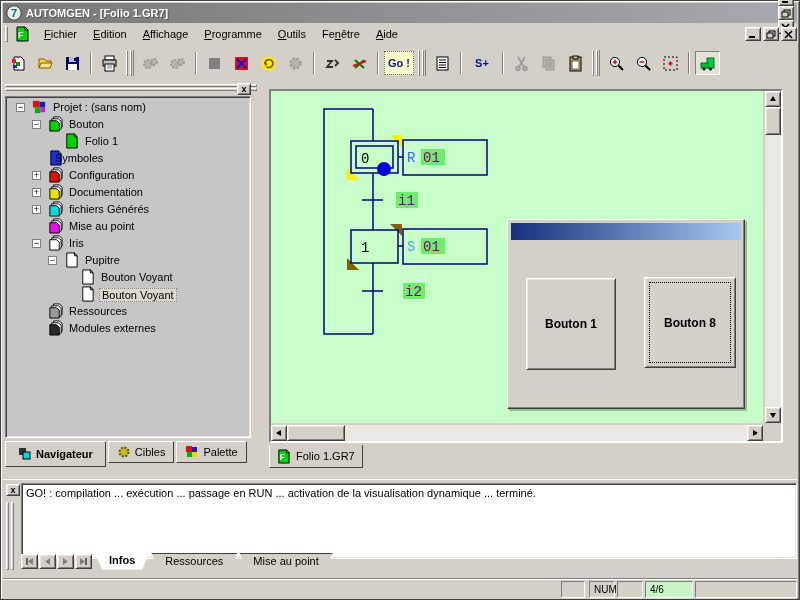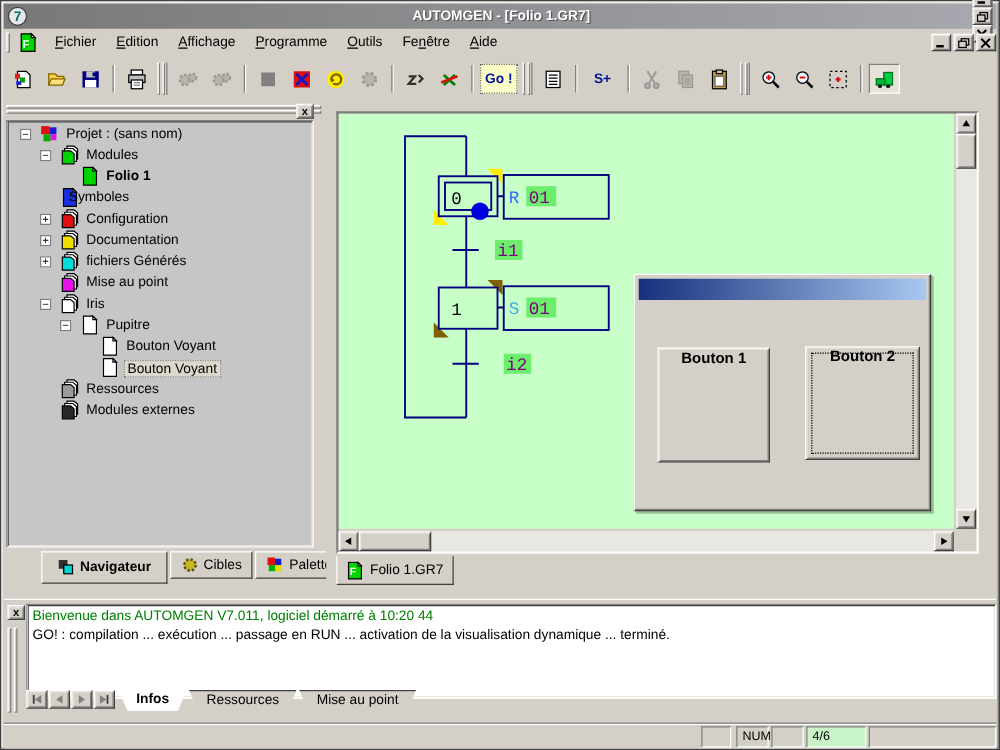--- a/index.html
+++ b/index.html
@@ -8,21 +8,21 @@
   #root { position:relative; width:800px; height:600px; background:#d4d0c8;
           border:1px solid #404040; box-shadow: inset 1px 1px 0 #fff, inset -1px -1px 0 #808080; }
   .raised { border:1px solid; border-color:#fff #404040 #404040 #fff; background:#d4d0c8;
             box-shadow: inset 1px 1px 0 #e8e4dc, inset -1px -1px 0 #808080; }
   .sunken { border:1px solid; border-color:#808080 #fff #fff #808080;
             box-shadow: inset 1px 1px 0 #404040, inset -1px -1px 0 #e8e4dc; }
   
   #titlebar { position:absolute; left:2px; top:2px; right:2px; height:20px;
     background:linear-gradient(to right,#787878,#a8a8b0); display:flex; align-items:center; padding:0 3px; }
   #titlebar .title { color:#fff; font-weight:bold; font-size:11px; margin-left:4px; flex:1;
-    text-shadow:1px 1px 0 #555; white-space:nowrap;text-align:center; }
+    text-shadow:1px 1px 0 #555; white-space:nowrap; }
   .winbtn { width:16px; height:14px; margin-left:2px; display:flex; align-items:center; justify-content:center; }
   .winbtn svg { width:10px; height:9px; }
   .appicon { width:16px; height:16px; }
   
   #menubar { position:absolute; left:2px; top:23px; right:2px; height:20px; display:flex; align-items:center; }
   .gripv { width:3px; height:16px; margin:0 2px; border:1px solid; border-color:#fff #808080 #808080 #fff; }
   #menubar .docicon { width:16px; height:16px; margin:0 6px 0 4px; }
   .menu-item { padding:2px 8px; cursor:default; }
   .menu-item u { text-underline-offset:1px; }
   #mdi-controls { margin-left:auto; display:flex; }
@@ -51,21 +51,21 @@
   .expander { position:absolute; width:9px; height:9px; background:#fff; border:1px solid #808080;
     font-size:9px; line-height:7px; text-align:center; top:4px; }
   .tree-icon { position:absolute; width:17px; height:16px; top:0px; }
   .tree-icon svg { width:17px; height:16px; }
   .tree-label { position:absolute; top:2px; padding:0 2px; }
   .tree-label.selected { background:#dcd8cc; border:1px dotted #888; }
   #nav-tabs { position:absolute; left:2px; top:358px; height:28px; display:flex; align-items:flex-start; }
   .nav-tab { border:1px solid; border-color:#fff #404040 #404040 #fff; background:#d4d0c8;
     display:flex; align-items:center; padding:2px 8px; height:22px; margin-right:2px; }
   .nav-tab svg { width:14px; height:14px; margin-right:4px; }
-  .nav-tab.active { font-weight:bold; height:26px; padding:2px 12px;margin-left:28px; }
+  .nav-tab.active { font-weight:bold; height:26px; padding:2px 12px; }
   
   #editor { position:absolute; left:260px; top:82px; right:2px; height:396px; background:#d4d0c8; }
   #canvas-frame { position:absolute; left:8px; top:6px; width:514px; height:354px;
     border:2px solid; border-color:#808080 #fff #fff #808080; background:#d4d0c8; }
   #canvas { position:absolute; left:0; top:0; width:492px; height:332px; background:#c8ffc8; overflow:hidden; }
   .scroll-track { position:absolute; background:#e9e7e2; }
   .scroll-btn { position:absolute; width:16px; height:16px; display:flex; align-items:center; justify-content:center; }
   .scroll-btn svg { width:8px; height:8px; }
   .scroll-thumb { position:absolute; }
   #folio-tab { position:absolute; left:8px; top:362px; height:23px; width:94px;
@@ -74,31 +74,31 @@
   #folio-tab svg { width:15px; height:15px; margin-right:5px; }
   
   .gtext { font-family:"Liberation Mono", monospace; font-size:14px; }
   
   #pupitre { position:absolute; left:236px; top:128px; width:238px; height:190px; background:#d4d0c8;
     border:1px solid; border-color:#fff #404040 #404040 #fff; box-shadow:inset -1px -1px 0 #808080, 2px 2px 0 rgba(0,0,0,.25); }
   #pupitre .ptitle { position:absolute; left:3px; top:3px; right:3px; height:17px;
     background:linear-gradient(to right,#16307c,#a8c8f0); }
   .pbtn { position:absolute; background:#d4d0c8; border:1px solid; border-color:#fff #404040 #404040 #fff;
     box-shadow: inset 1px 1px 0 #e8e4dc, inset -1px -1px 0 #808080;
-    display:flex; align-items:flex-start; justify-content:center; font-weight:bold; font-size:12px; }
+    display:flex; align-items:center; justify-content:center; font-weight:bold; font-size:12px; }
   .pbtn .focusring { position:absolute; inset:4px; border:1px dotted #000; }
   
   #output { position:absolute; left:2px; top:478px; right:2px; height:98px; background:#d4d0c8;
     border-top:1px solid #fff; }
   #output .closebox { left:3px; top:4px; }
   .gripcol { position:absolute; width:3px; top:22px; height:68px; border:1px solid; border-color:#fff #808080 #808080 #fff; }
   #messages { position:absolute; left:18px; top:3px; width:776px; height:76px; background:#fff; overflow:hidden;
     padding:2px 4px; }
   #messages div { line-height:15px; white-space:nowrap; }
-  #out-tabrow { position:absolute; left:18px; top:72px; right:0; height:18px; display:flex; align-items:flex-start; }
+  #out-tabrow { position:absolute; left:18px; top:72px; right:0; height:18px; display:flex; align-items:center; }
   .out-nav { width:17px; height:15px; margin-right:1px; display:flex; align-items:center; justify-content:center; }
   .out-nav svg { width:9px; height:9px; }
   .out-tab { height:17px; padding:1px 14px; margin-left:2px; background:#d4d0c8; position:relative;
     clip-path:polygon(0 0,100% 0,calc(100% - 7px) 100%,7px 100%); border-top:1px solid #404040; }
   .out-tab.active { background:#fff; font-weight:bold; border-top:0; }
   #out-tabrow .tabline { position:absolute; left:0; right:0; top:0; border-top:1px solid #404040; z-index:-1; }
   
   #statusbar { position:absolute; left:2px; top:577px; right:2px; height:21px; background:#d4d0c8;
     border-top:1px solid #808080; box-shadow:inset 0 1px 0 #fff; }
   .status-cell { position:absolute; top:2px; height:17px; border:1px solid; border-color:#808080 #fff #fff #808080;
@@ -343,23 +343,23 @@
             </svg></span>
           <span class="tree-label" style="left: 45px;">Projet : (sans nom)</span>
         </div>
         <div class="tree-row" style="top: 19px; left: 0px; right: 0px;">
           <span class="expander" style="left: 26px;">−</span>
           <span class="tree-icon" style="left: 41px;"><svg viewBox="0 0 18 17">
               <path d="M7 1 h6 l3 2.5 v8.5 h-9 z" fill="#fff" stroke="#000"></path>
               <path d="M5 3 h7 l3 2.5 v8.5 h-10 z" fill="#fff" stroke="#000"></path>
               <path d="M3 5 h7 l3 2.5 v8.5 h-10 z" fill="#00d400" stroke="#000"></path>
             </svg></span>
-          <span class="tree-label" style="left: 61px;">Modules</span>
-        </div>
-        <div class="tree-row" style="top: 36px; left: 0px; right: 0px; font-weight: bold;">
+          <span class="tree-label" style="left: 61px;">Bouton</span>
+        </div>
+        <div class="tree-row" style="top: 36px; left: 0px; right: 0px;">
           <span class="tree-icon" style="left: 57px;"><svg viewBox="0 0 18 17">
               <path d="M4 1 h8 l3 3 v12 h-11 z" fill="#00d400" stroke="#000"></path>
               <path d="M12 1 l3 3 h-3 z" fill="#fff" stroke="#000"></path>
             </svg></span>
           <span class="tree-label" style="left: 77px;">Folio 1</span>
         </div>
         <div class="tree-row" style="top: 53px; left: 0px; right: 0px;">
           <span class="tree-icon" style="left: 41px;"><svg viewBox="0 0 18 17">
               <path d="M4 1 h8 l3 3 v12 h-11 z" fill="#1830e0" stroke="#000"></path>
               <path d="M12 1 l3 3 h-3 z" fill="#fff" stroke="#000"></path>
@@ -516,21 +516,21 @@
         </svg>
 
         
         <div id="pupitre">
           <div class="ptitle"></div>
           <div class="pbtn" style="left:18px; top:58px; width:90px; height:92px;">
             <span>Bouton 1</span>
           </div>
           <div class="pbtn" style="left:136px; top:57px; width:92px; height:91px;">
             <span class="focusring"></span>
-            <span>Bouton 2</span>
+            <span>Bouton 8</span>
           </div>
         </div>
       </div>
 
       <div class="scroll-track" style="left:494px; top:0; width:16px; height:332px;">
         <div class="scroll-btn raised" style="top:0;">
             <svg viewBox="0 0 8 8">
               <path d="M4 1 L7 6 H1 z" fill="#000"></path>
             </svg>
           </div>
@@ -566,21 +566,20 @@
         </svg>
       <span>Folio 1.GR7</span>
     </div>
   </div>
 
   <div id="output">
     <div class="closebox raised">x</div>
     <div class="gripcol" style="left:3px;"></div>
     <div class="gripcol" style="left:8px;"></div>
     <div id="messages" class="sunken">
-        <div style="color: rgb(0, 128, 0);">Bienvenue dans AUTOMGEN V7.011, logiciel démarré à 10:20 44</div>
         <div style="color: rgb(0, 0, 0);">GO! : compilation ... exécution ... passage en RUN ... activation de la visualisation dynamique ... terminé.</div>
       </div>
     <div id="out-tabrow">
       <span class="tabline"></span>
       <span id="out-navbtns" style="display:flex;">
           <span class="out-nav raised">
             <svg viewBox="0 0 9 9">
               <path d="M2 1 v7" stroke="#404040" stroke-width="1.5"></path>
               <path d="M8 1 L3 4.5 L8 8 z" fill="#808080"></path>
             </svg>

